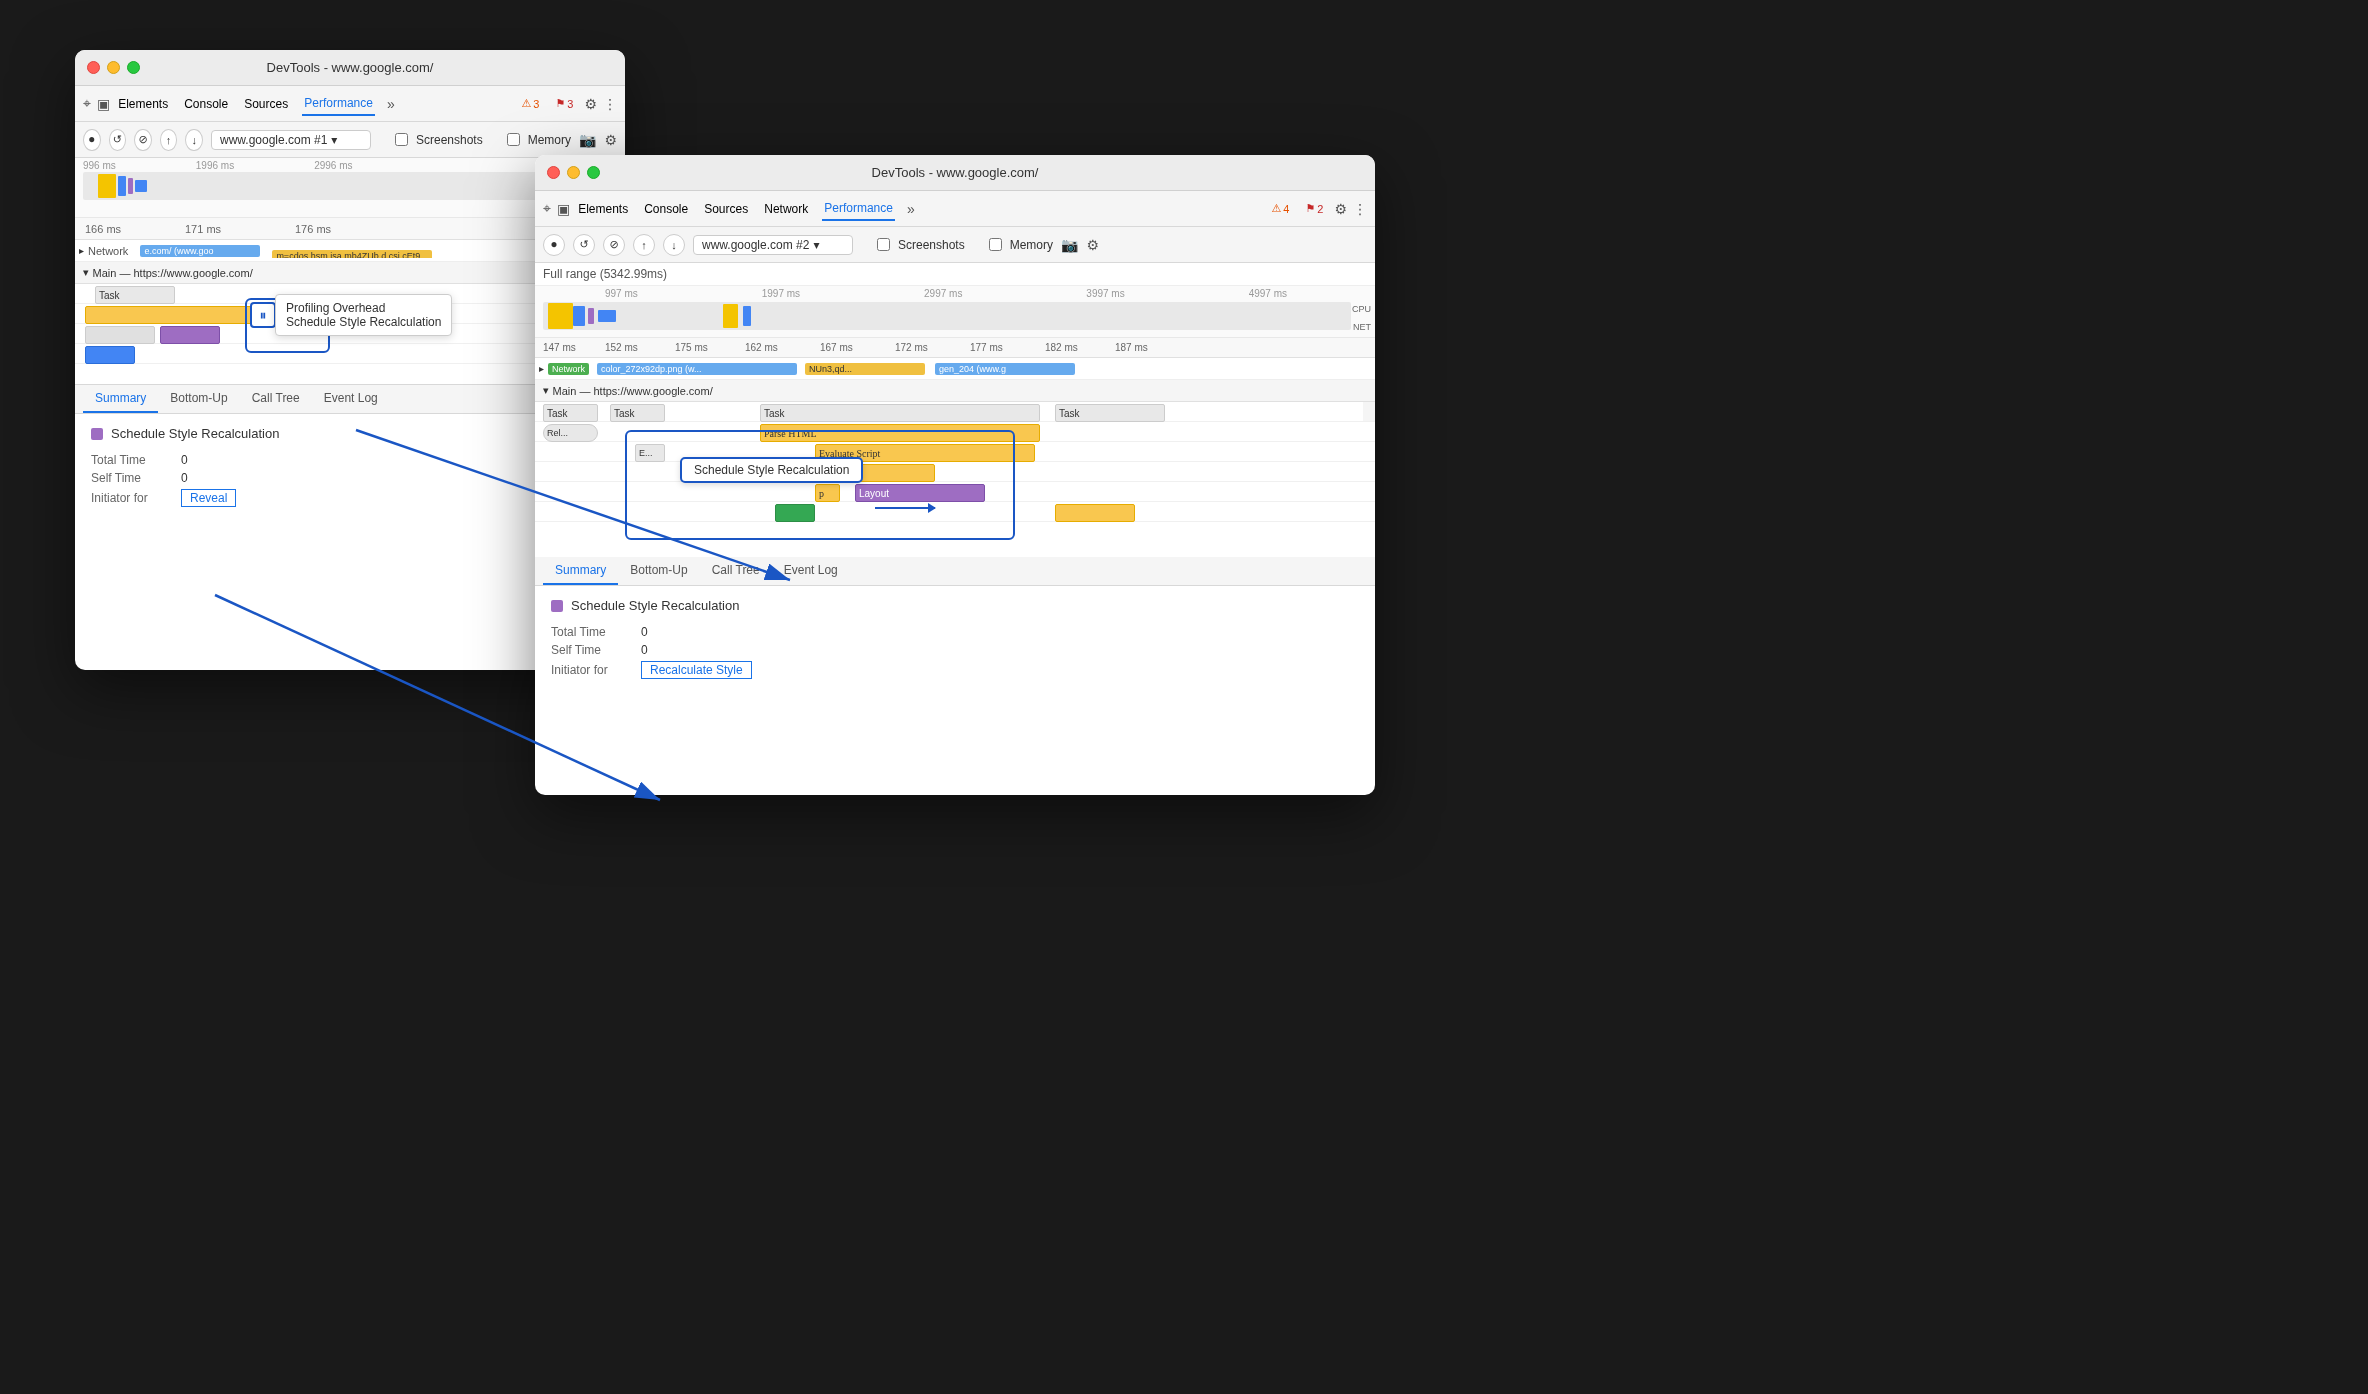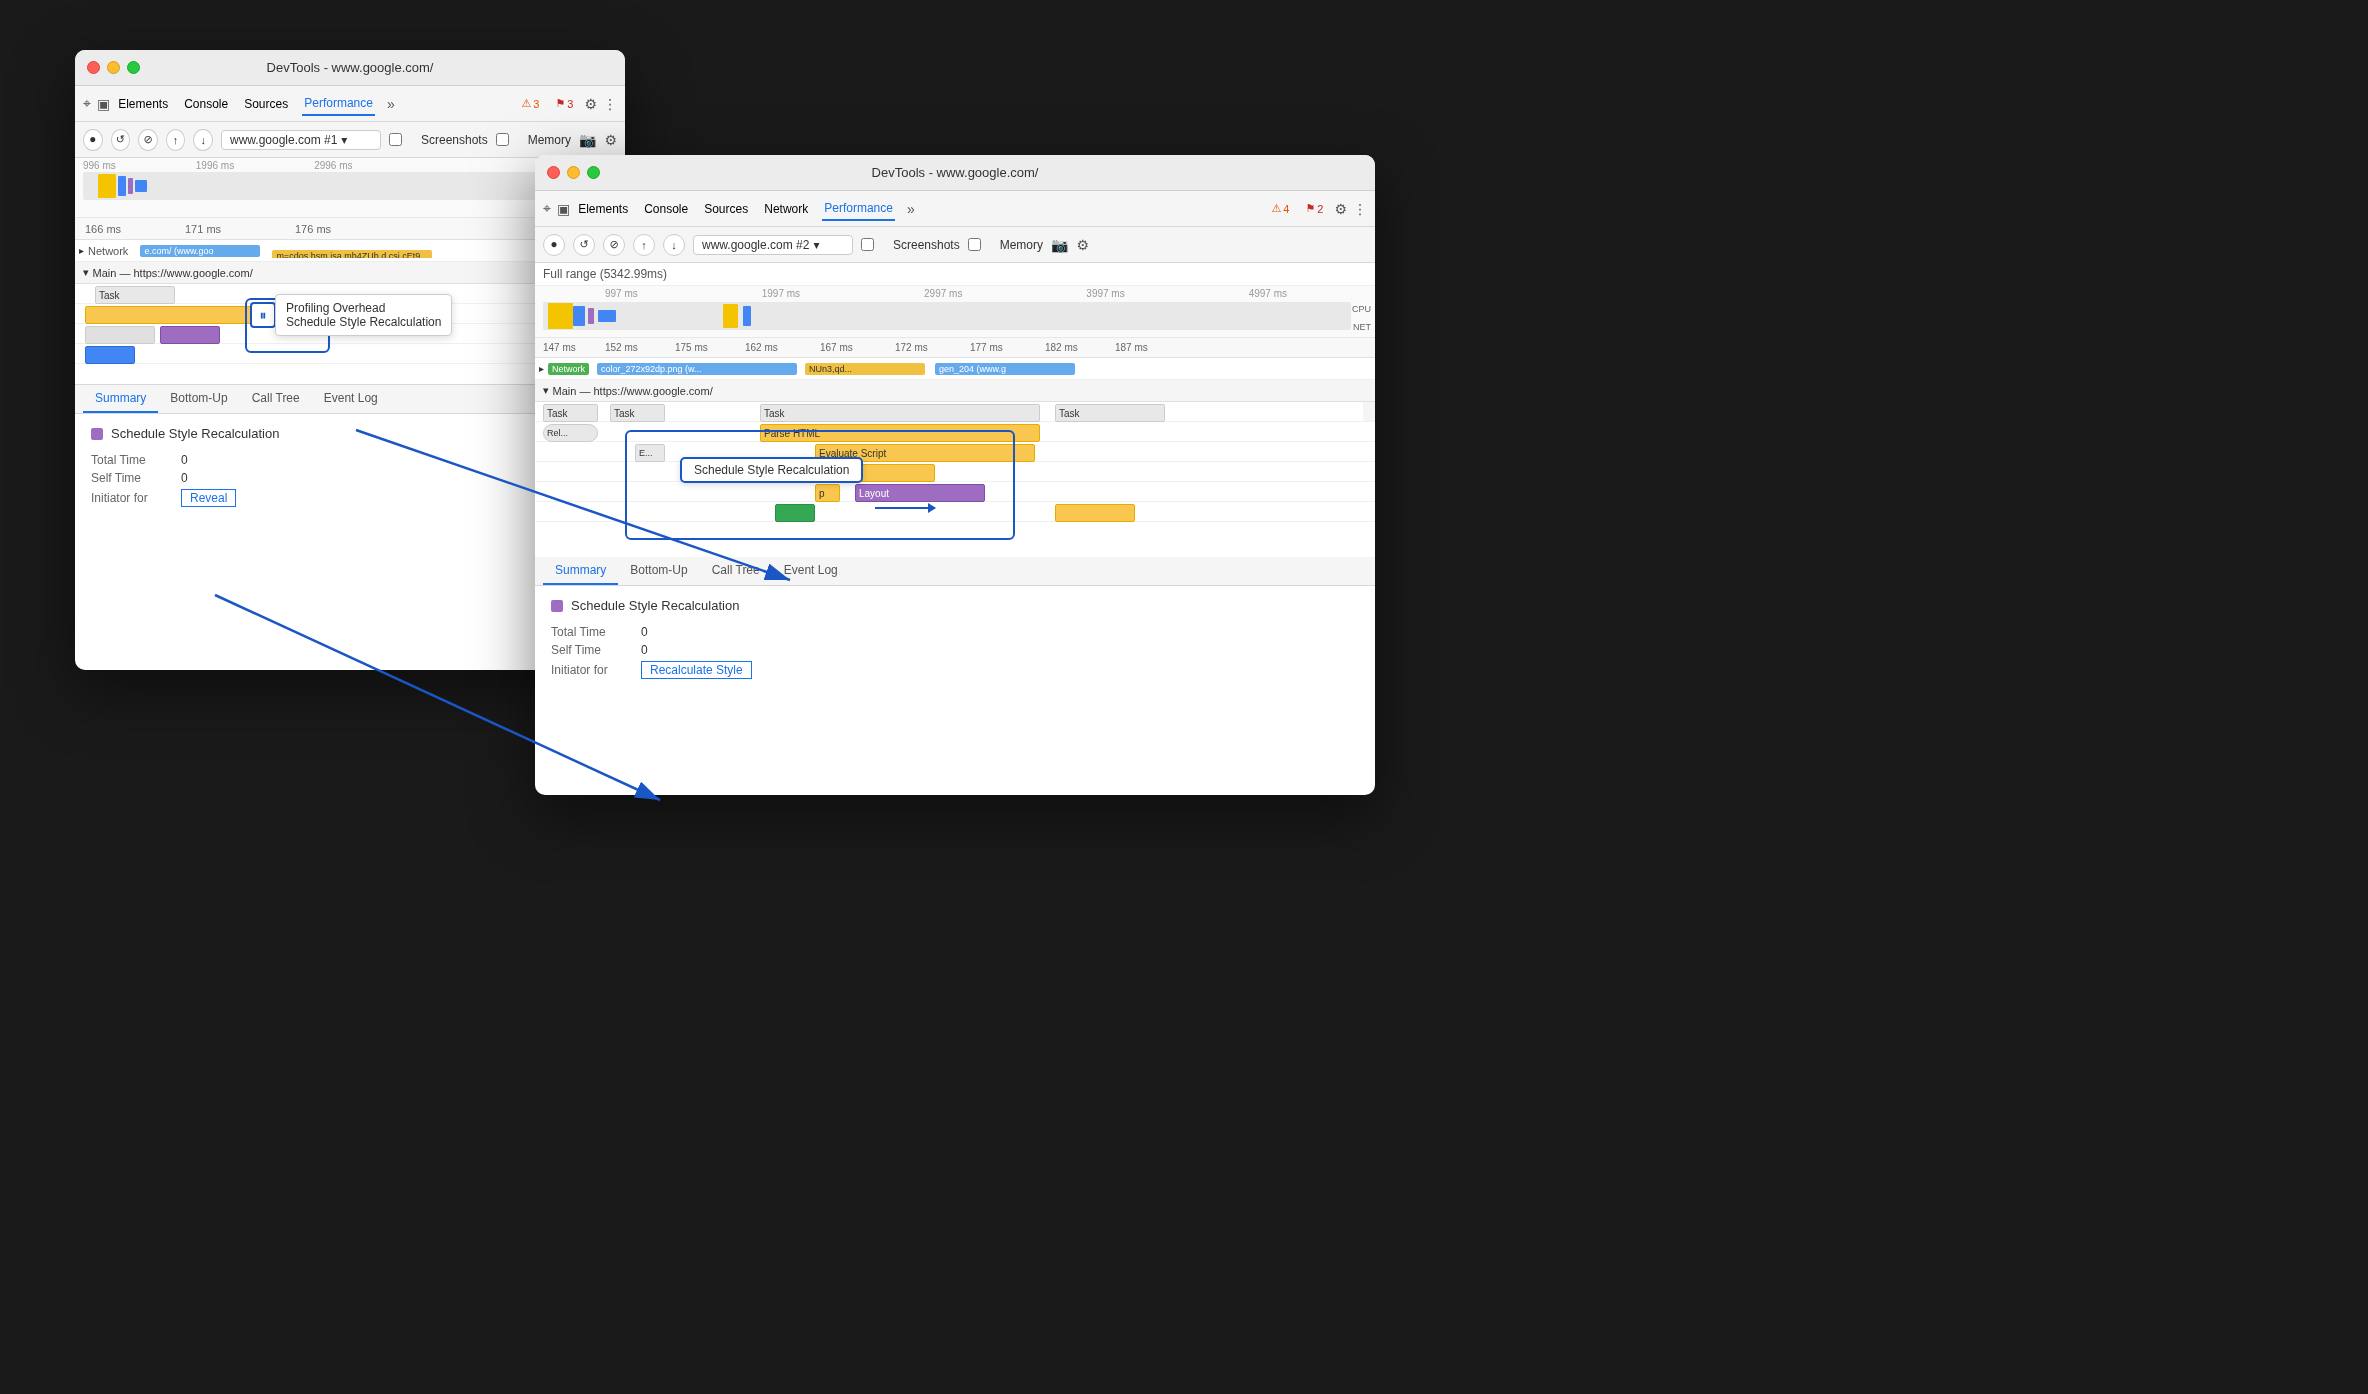--- a/index.html
+++ b/index.html
@@ -166,23 +166,24 @@
       display: flex;
       align-items: center;
       gap: 4px;
       cursor: pointer;
       min-width: 160px;
     }
 
     .checkbox-group {
       display: flex;
       align-items: center;
-      gap: 19px;
-      font-size: 12px;
-      color: #333;
+      gap: 8px;
+      font-size: 12px;
+      color: #333;
+      margin-left: 16px;
     }
 
     .checkbox-group input[type="checkbox"] {
       width: 13px;
       height: 13px;
     }
 
     
     .timeline-area {
       background: white;
@@ -248,21 +249,21 @@
       border-radius: 2px;
       display: flex;
       align-items: center;
       overflow: hidden;
       font-size: 10px;
       padding: 0 3px;
       white-space: nowrap;
     }
 
     .task-gray { background: #e8e8e8; border: 1px solid #ccc; color: #333; }
-    .task-yellow { background: #f9c74f; border: 1px solid #e6ac00; color: #333; }
+    .task-yellow { background: #f9c74f; border: 1px solid #e6ac00; color: #333; font-family: Liberation Serif, serif; }
     .task-blue { background: #4285f4; border: 1px solid #2a6dd9; color: white; }
     .task-purple { background: #9e6dc2; border: 1px solid #7d4fa8; color: white; }
     .task-green { background: #34a853; border: 1px solid #2d8e46; color: white; }
 
     
     .bottom-tabs {
       display: flex;
       padding: 0 8px;
       border-bottom: 1px solid #d8d8d8;
       background: #f5f5f5;

